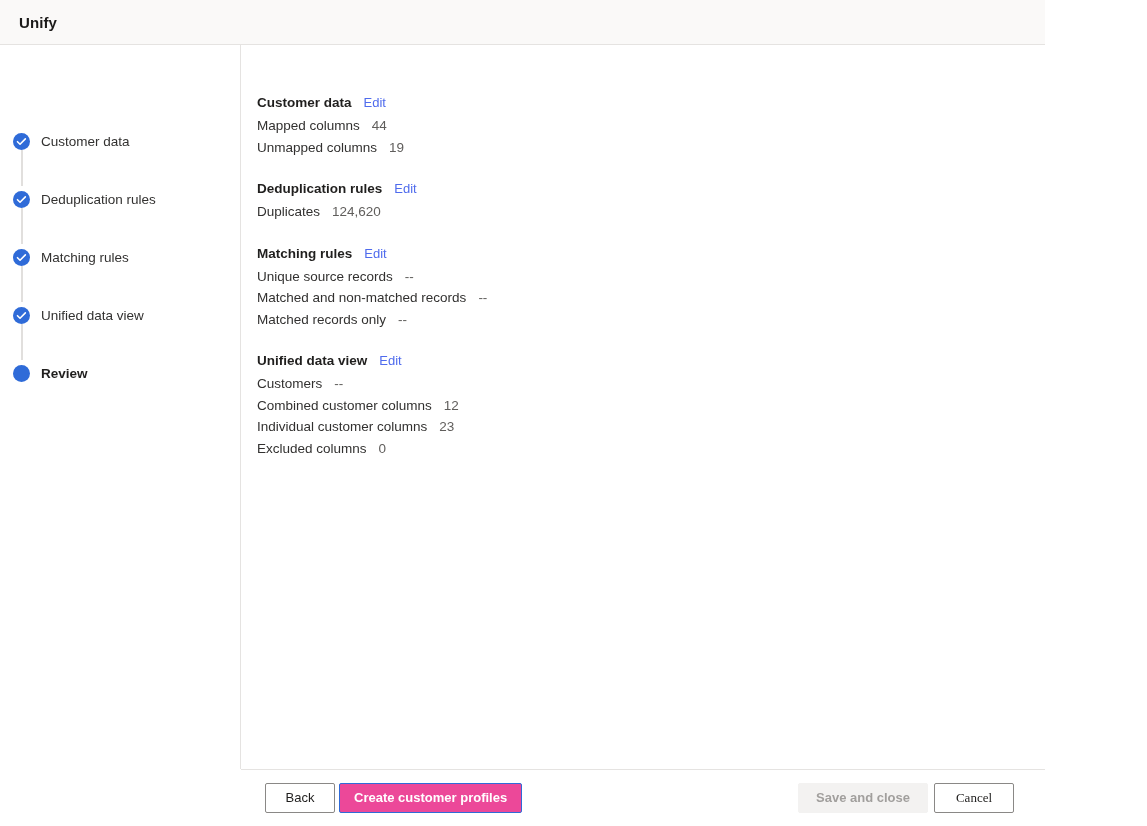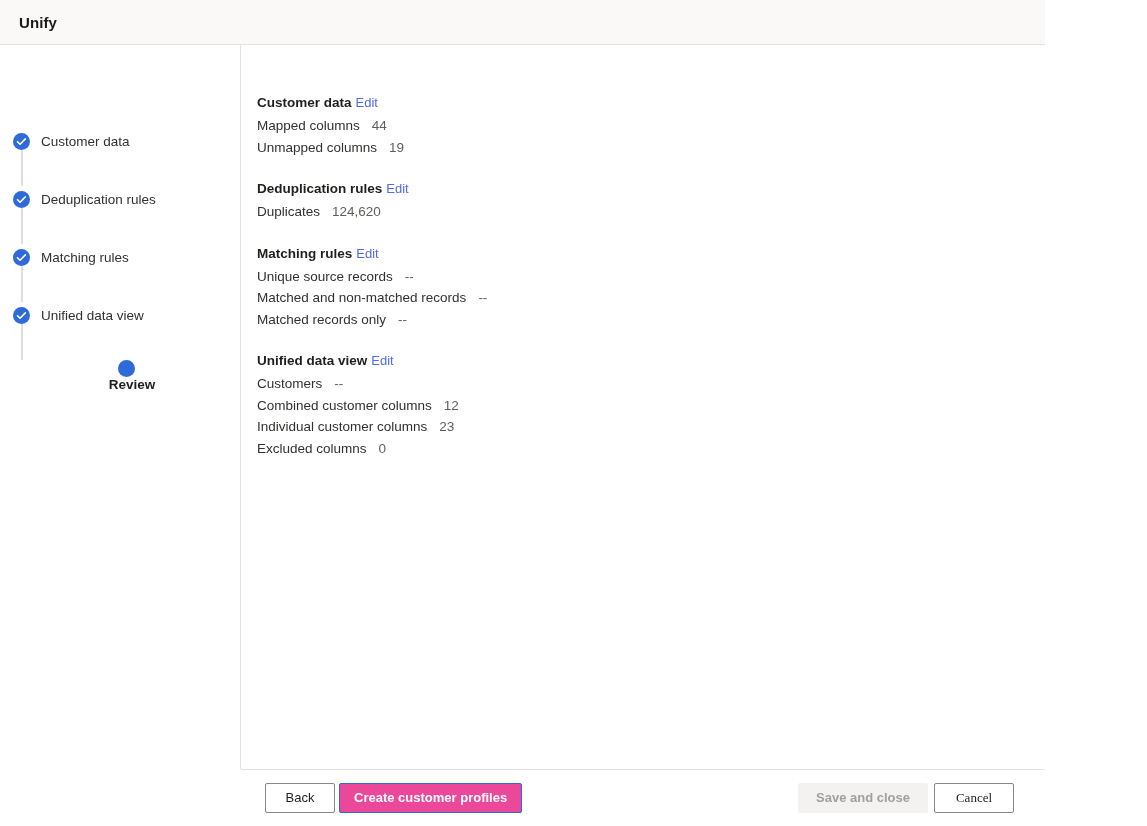--- a/index.html
+++ b/index.html
@@ -52,21 +52,21 @@
   .wizard-list { position: relative; padding: 0; margin: 0; list-style: none; }
   .wizard-step {
     position: relative;
     display: flex;
     align-items: center;
     height: 26px;
     margin-bottom: 32px;
     padding-left: 13px;
     cursor: pointer;
   }
-  .wizard-step:last-child { margin-bottom: 0; flex-direction: column; }
+  .wizard-step:last-child { margin-bottom: 0; }
   .step-marker {
     position: relative;
     width: 17px; height: 17px;
     flex: 0 0 17px;
     border-radius: 50%;
     background: #2f6bd8;
     display: flex; align-items: center; justify-content: center;
     z-index: 2;
   }
   .step-marker svg { display: block; }
@@ -111,21 +111,21 @@
   .group-head {
     display: flex; align-items: baseline;
     margin-bottom: 5px;
   }
   .group-title {
     font-size: 13.5px;
     font-weight: 700;
     color: #201f1e;
   }
   .edit-link {
-    margin-left: 4px;
+    margin-left: 12px;
     font-size: 13px;
     color: #4f6bed;
     text-decoration: none;
     cursor: pointer;
   }
   .summary-row {
     display: flex; align-items: baseline;
     line-height: 21.5px;
     font-size: 13.5px;
   }

